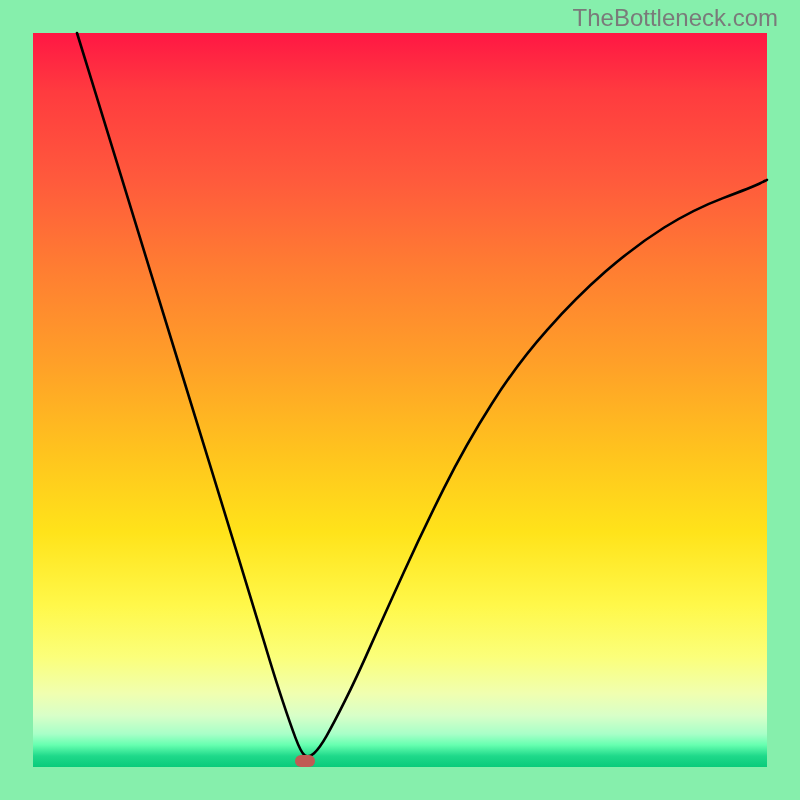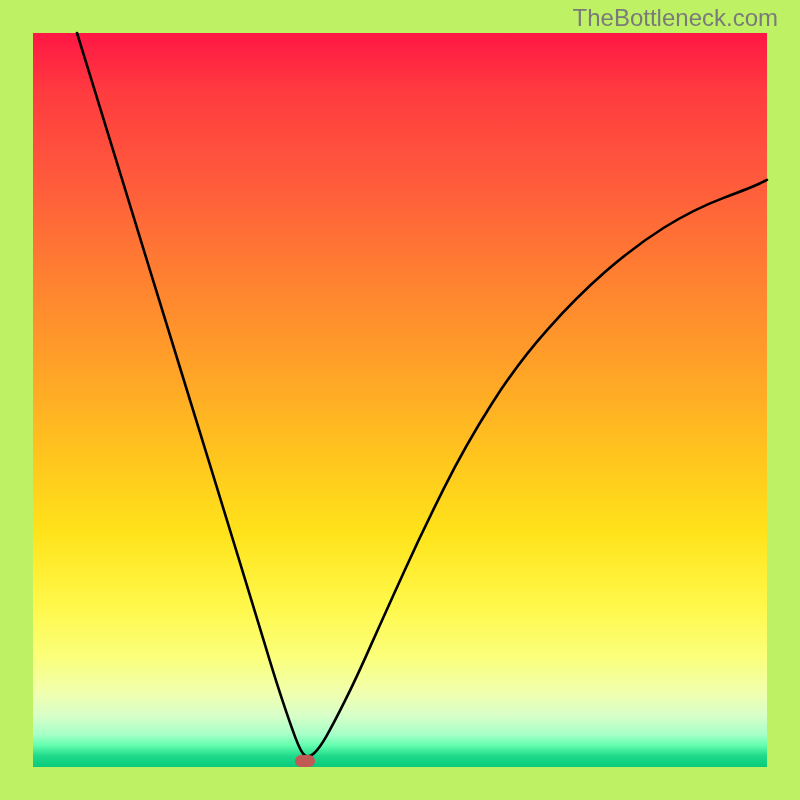--- a/index.html
+++ b/index.html
@@ -10,21 +10,21 @@
     background: #000;
     overflow: hidden;
     font-family: Arial, Helvetica, sans-serif;
   }
   .frame {
     position: absolute;
     left: 0;
     top: 0;
     width: 800px;
     height: 800px;
-    background: #bef264;
+    background: #86efac;
   }
   .plot {
     position: absolute;
     left: 33px;
     top: 33px;
     width: 734px;
     height: 734px;
     
     background: linear-gradient(
       to bottom,

